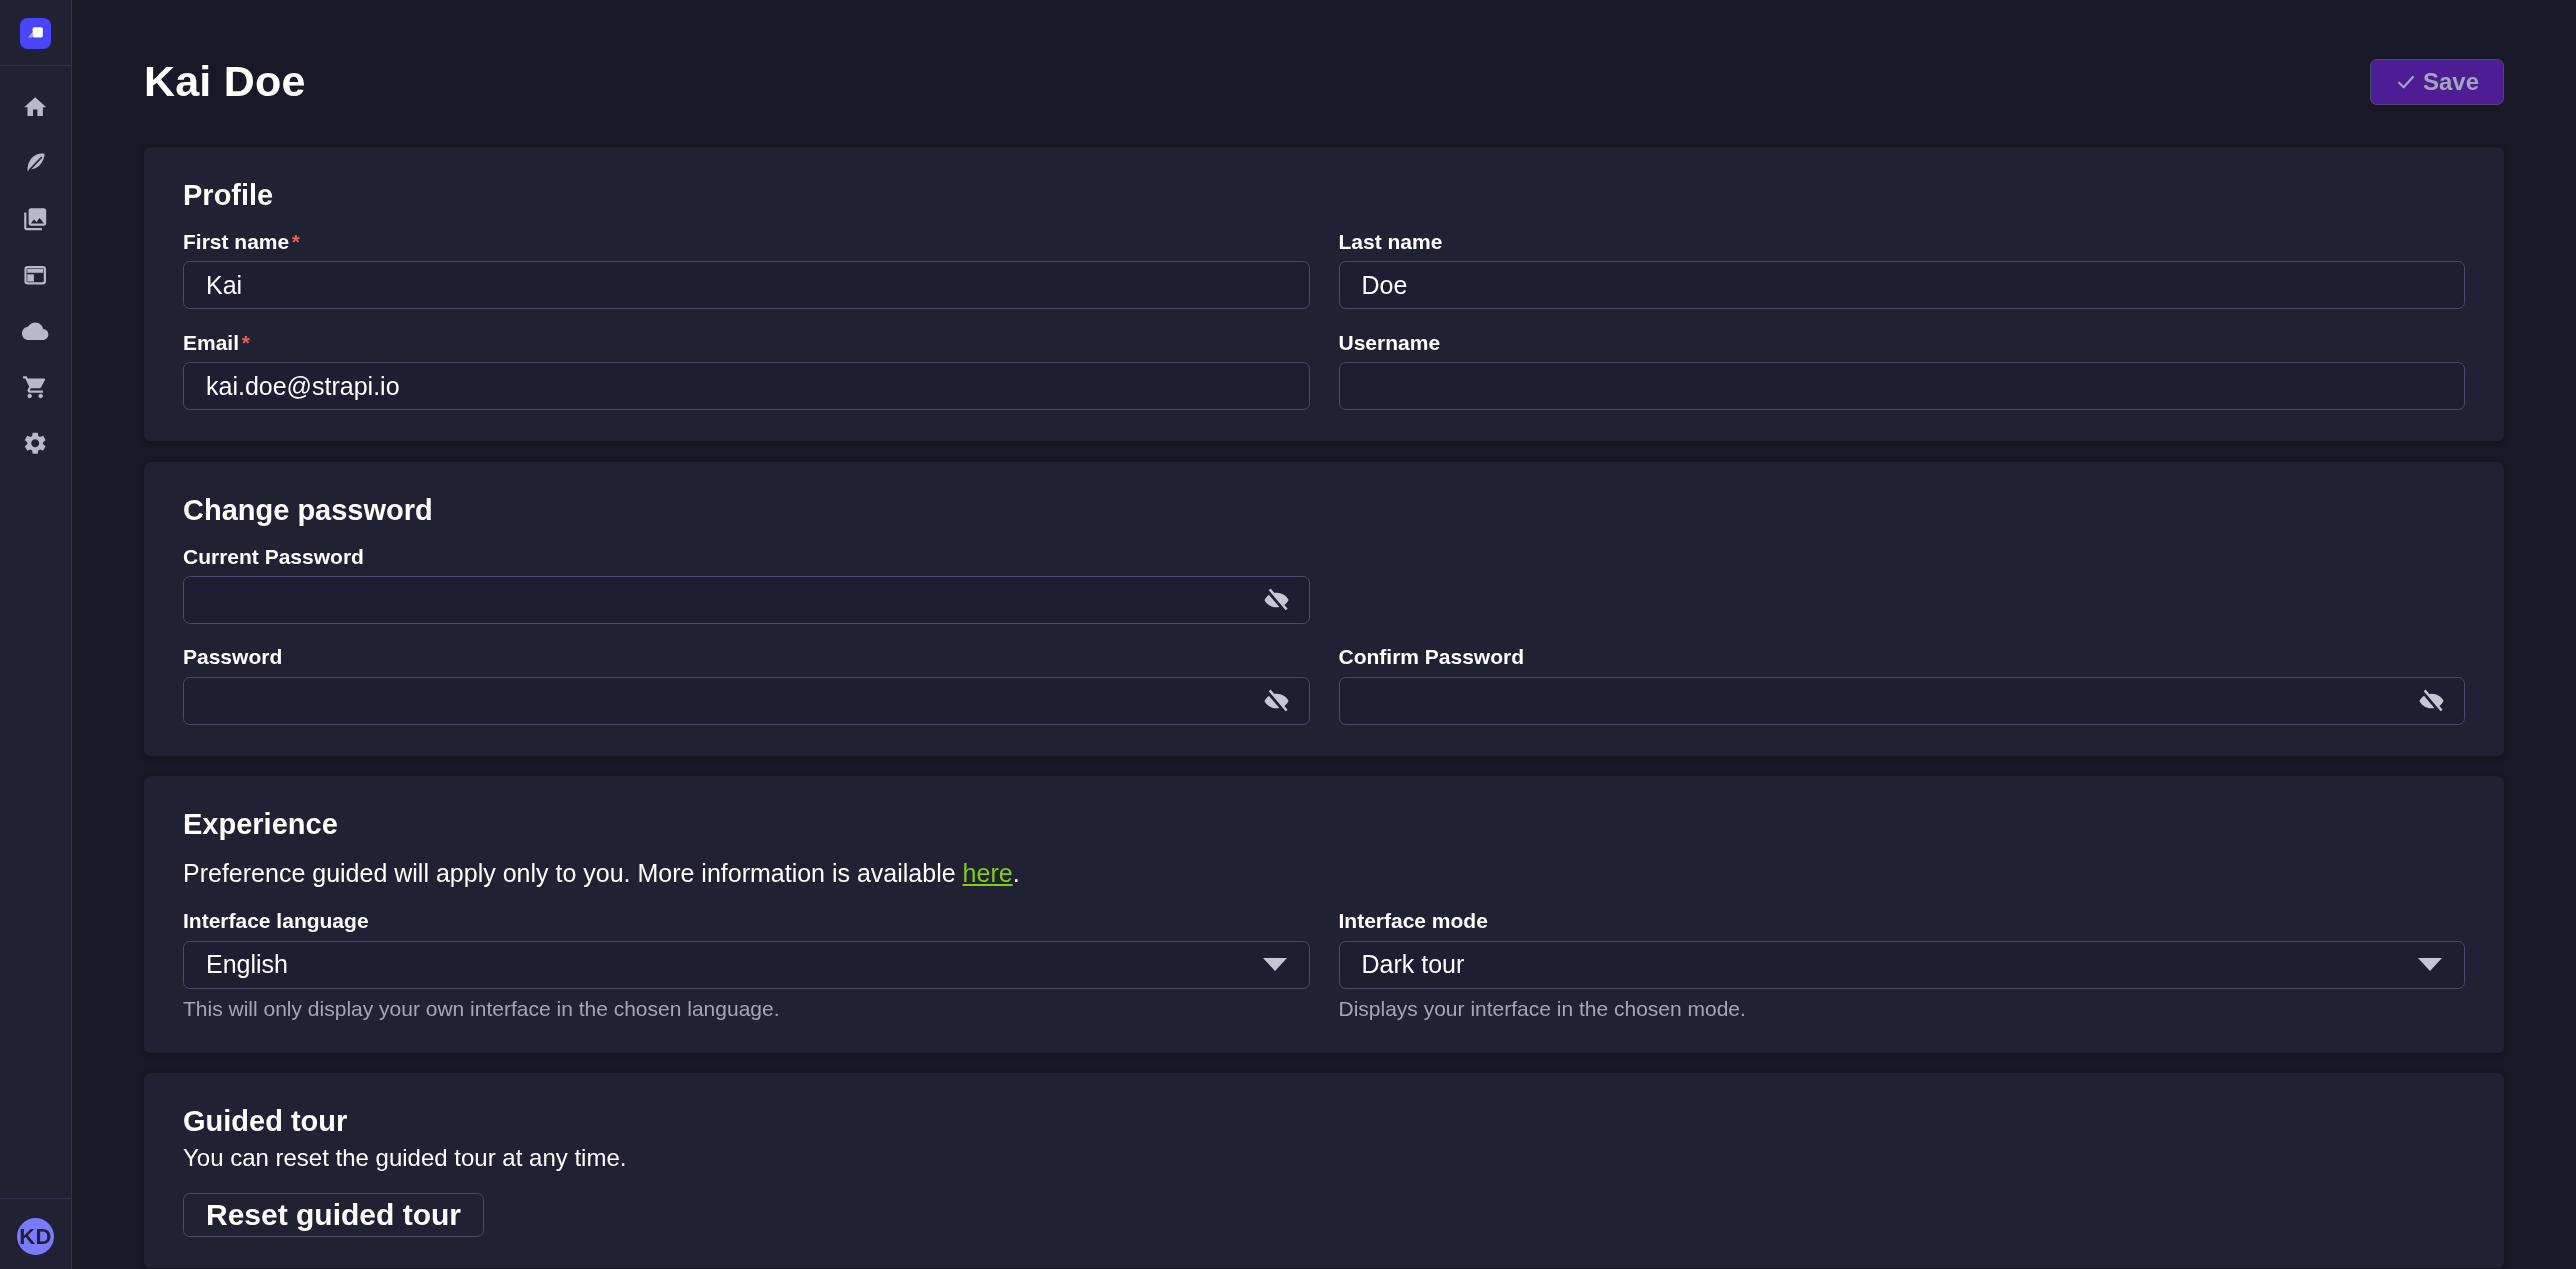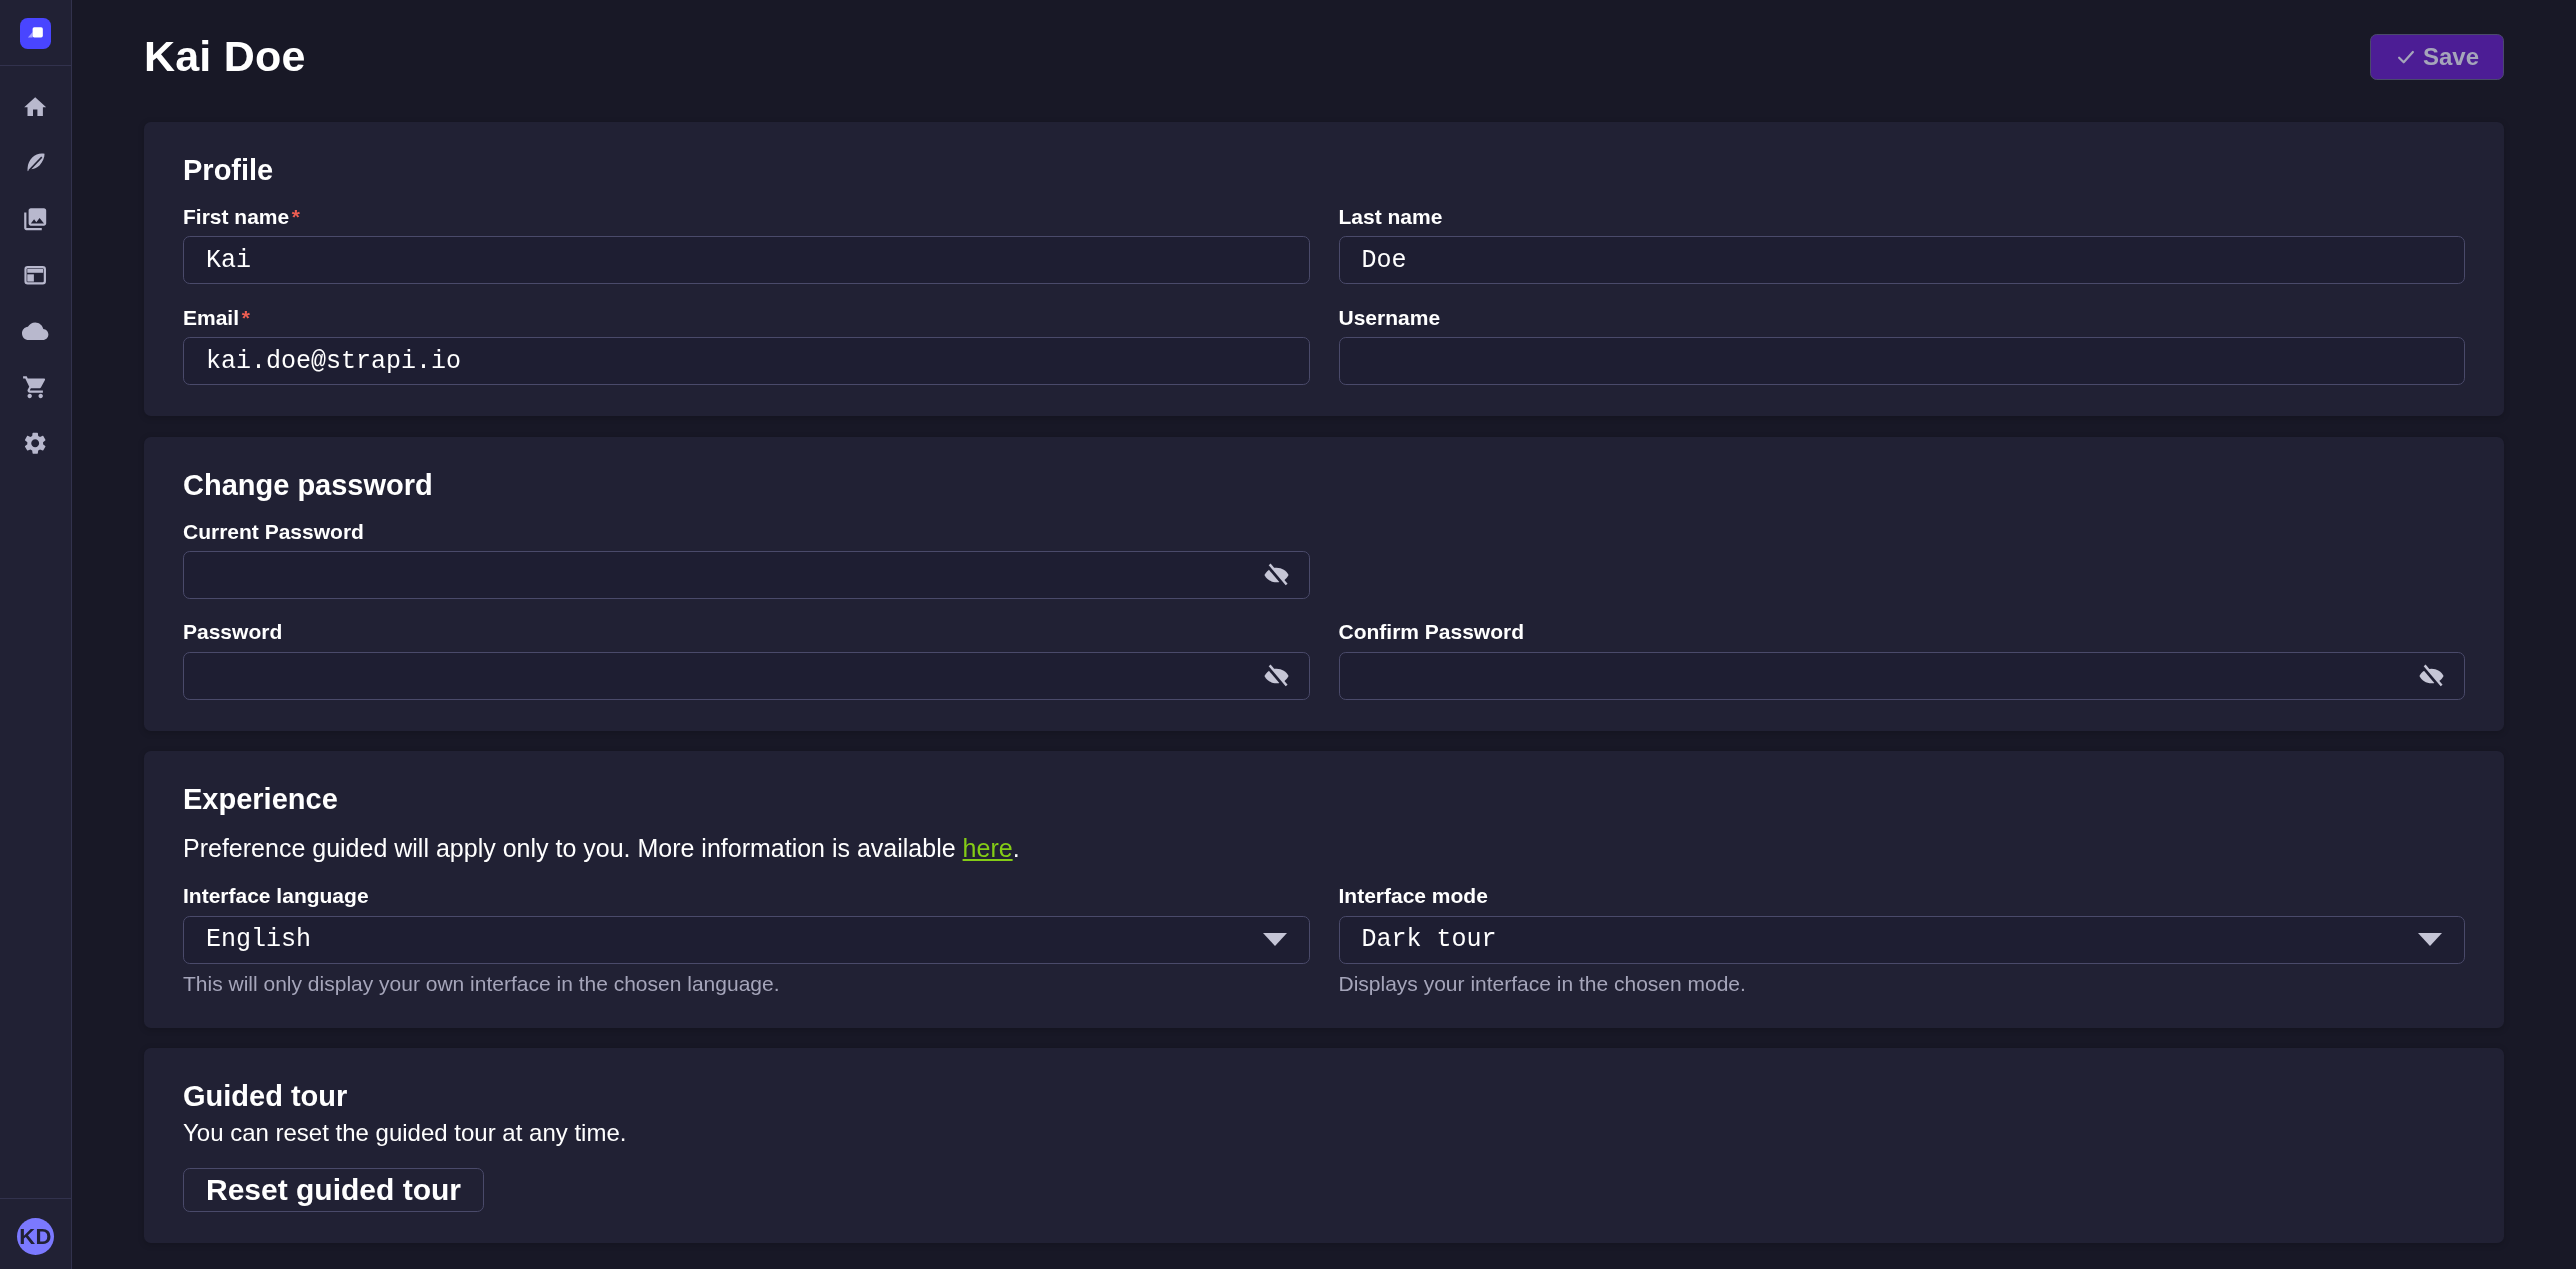--- a/index.html
+++ b/index.html
@@ -36,21 +36,21 @@
     width:37px; height:37px; border-radius:50%; background:#7b79ff;
     color:#212134; font-size:22px; font-weight:700;
     display:flex; align-items:center; justify-content:center; cursor:pointer;
     letter-spacing:0.4px;
   }
 
   
   .main { flex:1; padding:0 72px; overflow:hidden; }
   .page-header {
     display:flex; justify-content:space-between; align-items:center;
-    padding-top:32px; margin-bottom:41px;
+    padding-top:57px; margin-bottom:41px;
   }
   h1.page-title { margin:0; font-size:43px; font-weight:700; line-height:49px; letter-spacing:0.2px; }
   .save-btn {
     display:flex; align-items:center; gap:6px;
     height:46px; padding:0 24px; border-radius:6.8px;
     background:#4c1d95; border:0.9px solid #4a4a6a;
     color:#a5a5ba; font-size:24px; font-weight:600;
     font-family:"Liberation Sans", sans-serif; cursor:pointer;
   }
   .save-btn svg { width:22px; height:22px; }
@@ -67,21 +67,21 @@
   .grid { display:grid; grid-template-columns:1fr 1fr; column-gap:29px; row-gap:20.4px; }
   .field { display:flex; flex-direction:column; }
   .field-label {
     font-size:21px; font-weight:600; line-height:25.6px; margin-bottom:6.8px; color:#ffffff;
   }
   .req { color:#ee5e52; margin-left:2.6px; }
   .text-input, .select-box {
     height:48px; width:100%; background:#1e1e32;
     border:0.9px solid #4a4a6a; border-radius:6.8px;
     color:#ffffff; font-size:25px; padding:0 22px;
-    font-family:Liberation Mono, monospace; outline:none;
+    font-family:Liberation Sans, sans-serif; outline:none;
   }
   .input-wrap { position:relative; width:100%; }
   .input-wrap .text-input { padding-right:68px; }
   .eye-btn {
     position:absolute; right:19px; top:50%; transform:translateY(-50%);
     background:none; border:none; padding:0; cursor:pointer;
     width:29px; height:29px; color:#c6c6d6;
     display:flex; align-items:center; justify-content:center;
   }
   .eye-btn svg { width:27px; height:27px; }

